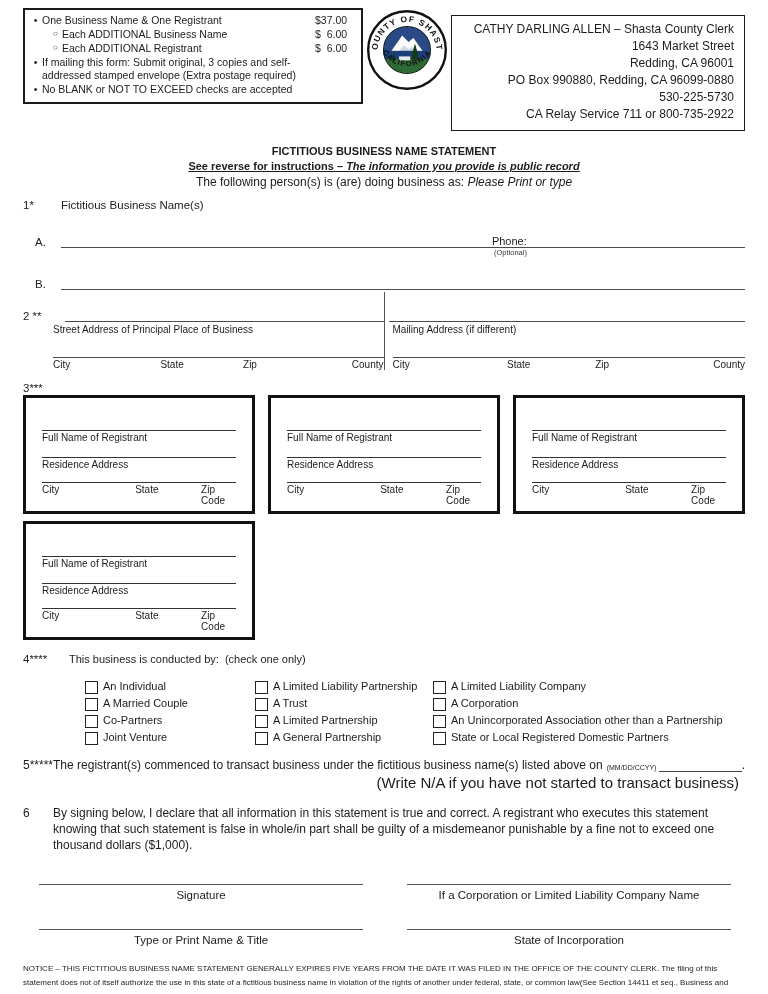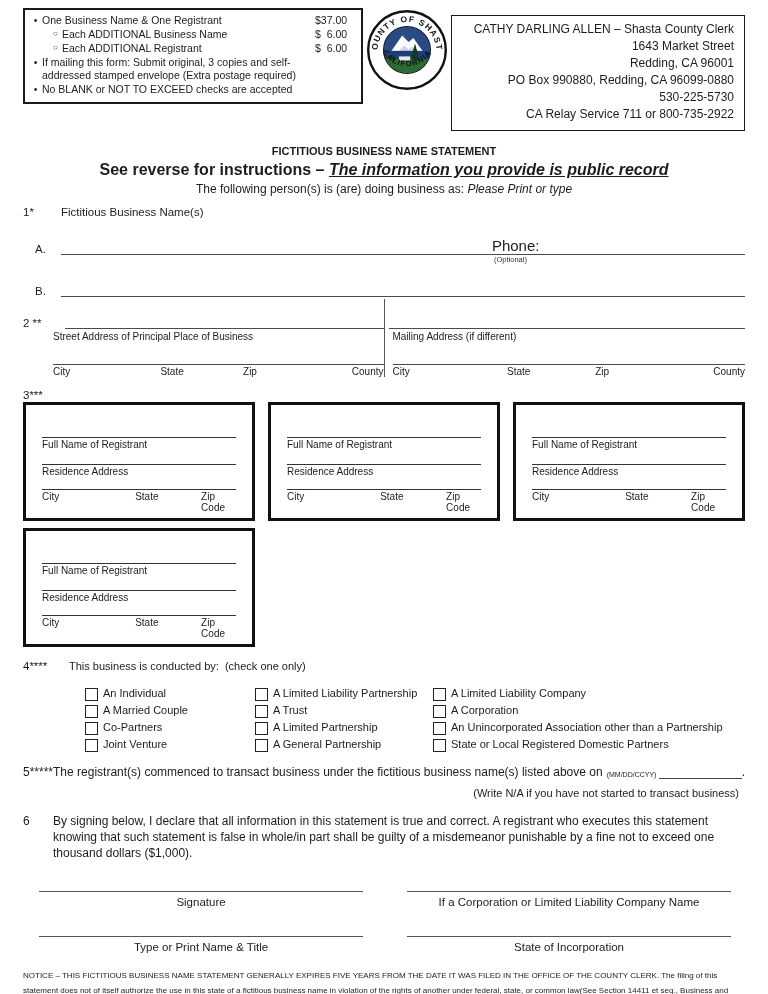--- a/index.html
+++ b/index.html
@@ -14,34 +14,34 @@
   .fee-row.sub .fee-marker{margin-left:20px;font-size:8px;padding-top:1px;}
   .fee-text{flex:1;padding-right:4px;}
   .fee-price{flex:0 0 40px;text-align:left;white-space:pre;}
   .sealwrap{flex:0 0 88px;display:flex;justify-content:center;padding-top:2px;}
   .clerkbox{border:1.5px solid #1a1a1a;flex:1;margin-top:7px;padding:5px 10px 7px 10px;font-size:12px;line-height:1.42;text-align:right;}
   .clerk-name{font-weight:normal;}
 
   
   .titleblock{text-align:center;margin-top:13px;line-height:1.35;}
   .t-main{font-size:11px;font-weight:bold;}
-  .t-sub{font-size:16px;font-weight:bold;}
+  .t-sub{font-size:11px;font-weight:bold;text-decoration:underline;}
   .t-sub .em{font-style:italic;text-decoration:underline;}
   .t-line3{font-size:12px;}
   .t-line3 .em{font-style:italic;}
   .wline{border-bottom:1.4px solid #4a4a4a;}
 
   
   .s1-label{margin-top:9px;display:flex;font-size:11.5px;}
   .s1-label .num{width:38px;}
   .rowA{display:flex;align-items:flex-end;margin-top:22px;}
   .rowA .ltr{width:26px;margin-left:12px;font-size:11.5px;}
   .rowA .fieldwrap{flex:1;position:relative;height:15px;}
   .rowA .fieldwrap .wline{position:absolute;left:0;right:0;bottom:0;height:0;}
-  .phone-lab{position:absolute;left:63%;bottom:1px;font-size:15px;}
+  .phone-lab{position:absolute;left:63%;bottom:1px;font-size:11px;}
   .optional-lab{position:absolute;left:63.3%;top:15px;font-size:7.5px;color:#333;}
   .rowB{display:flex;align-items:flex-end;margin-top:27px;}
   .rowB .ltr{width:26px;margin-left:12px;font-size:11.5px;}
   .rowB .fld{flex:1;height:14px;}
 
   
   .s2{display:flex;margin-top:2px;}
   .s2col{flex:1;display:flex;flex-direction:column;}
   .s2col.right{border-left:1.5px solid #555;}
   .s2-toprow{display:flex;align-items:flex-end;height:30px;}
@@ -78,21 +78,21 @@
   .chk{display:inline-block;width:11px;height:11px;border:1.3px solid #222;vertical-align:-2px;margin-right:5px;background:#fff;flex:0 0 11px;}
   .opt{display:flex;align-items:flex-start;line-height:1.25;}
   .opt .chk{margin-top:1px;}
 
   
   .s5{margin-top:13px;font-size:12px;}
   .s5-line{display:flex;align-items:flex-end;white-space:nowrap;}
   .s5-line .num{width:42px;}
   .s5 .fmt{font-size:7px;padding:0 3px 1px 4px;}
   .dateblank{display:inline-block;width:128px;height:12px;border-bottom:1.3px solid #444;}
-  .s5-note{text-align:right;font-size:11px;margin-top:8px;padding-right:6px;}
+  .s5-note{text-align:right;font-size:15px;margin-top:2px;padding-right:6px;}
 
   
   .s6{margin-top:14px;display:flex;font-size:12px;line-height:1.35;}
   .s6 .num{width:30px;flex:0 0 30px;}
   .s6 p{margin:0;padding-right:4px;}
 
   
   .sig{display:grid;grid-template-columns:1fr 1fr;column-gap:44px;row-gap:28px;margin:30px 14px 0 16px;}
   .sigcell{border-top:1.3px solid #555;text-align:center;font-size:11.5px;padding-top:4px;}
 

